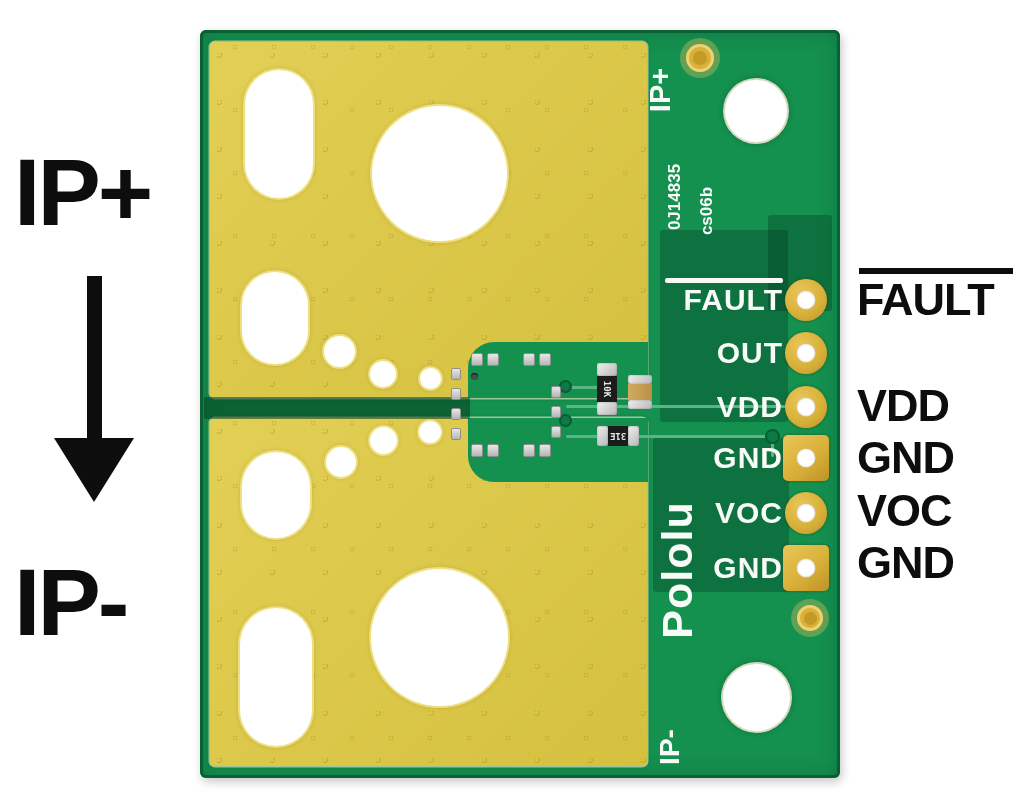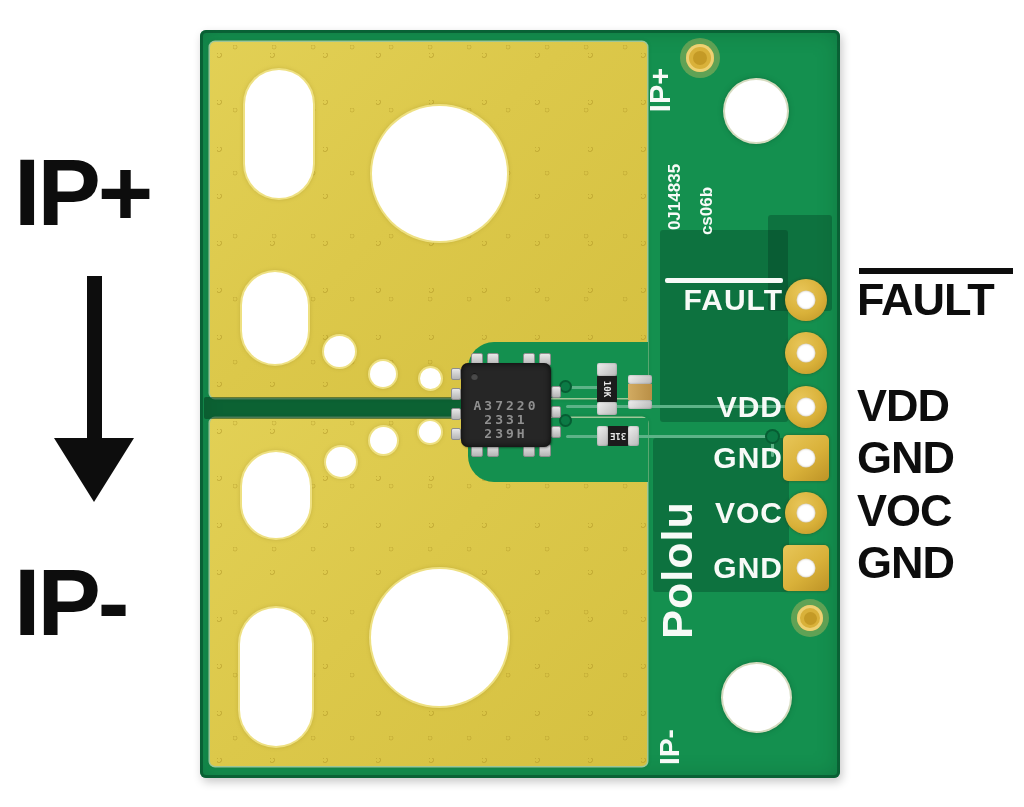--- a/index.html
+++ b/index.html
@@ -164,25 +164,20 @@
     <div class="lead" style="left:323px;top:414px;width:12px;height:13px;"></div>
     <div class="lead" style="left:339px;top:414px;width:12px;height:13px;"></div>
     <div class="lead" style="left:251px;top:338px;width:10px;height:12px;"></div>
     <div class="lead" style="left:251px;top:358px;width:10px;height:12px;"></div>
     <div class="lead" style="left:251px;top:378px;width:10px;height:12px;"></div>
     <div class="lead" style="left:251px;top:398px;width:10px;height:12px;"></div>
     <div class="lead" style="left:351px;top:356px;width:10px;height:12px;"></div>
     <div class="lead" style="left:351px;top:376px;width:10px;height:12px;"></div>
     <div class="lead" style="left:351px;top:396px;width:10px;height:12px;"></div>
 
-    <div class="ic-body">
-      <div class="ic-line">A37220</div>
-      <div class="ic-line">2331</div>
-      <div class="ic-line">239H</div>
-    </div>
     <div class="ic-dot"></div>
 
     <div class="smd smd-v r-black" style="left:397px;top:333px;width:20px;height:52px;">
       <div class="cap" style="height:13px;"></div>
       <div class="mid">
           <span class="smd-label" style="transform:rotate(90deg);">10K</span>
         </div>
       <div class="cap" style="height:13px;"></div>
     </div>
     <div class="smd smd-v c-tan" style="left:428px;top:345px;width:24px;height:34px;">
@@ -212,20 +207,21 @@
       </div>
     <div class="pad-round" style="top:462px;">
         <div class="pad-hole"></div>
       </div>
     <div class="pad-square" style="top:515px;">
         <div class="pad-hole"></div>
       </div>
 
     <div class="silk-overline"></div>
     <div class="silk silk-pin" style="top:252px;">FAULT</div>
+    <div class="silk silk-pin" style="top:305px;">OUT</div>
     <div class="silk silk-pin" style="top:359px;">VDD</div>
     <div class="silk silk-pin" style="top:410px;">GND</div>
     <div class="silk silk-pin" style="top:465px;">VOC</div>
     <div class="silk silk-pin" style="top:520px;">GND</div>
 
     <div class="vtext" style="left:425px;top:45px;width:70px;height:30px;font-size:29px;">IP+</div>
     <div class="vtext" style="left:417px;top:158px;width:116px;height:18px;font-size:17px;">0J14835</div>
     <div class="vtext" style="left:464px;top:172px;width:86px;height:18px;font-size:17px;">cs06b</div>
     <div class="vtext" style="left:385px;top:516px;width:184px;height:48px;font-size:43px;letter-spacing:1px;">Pololu</div>
     <div class="vtext" style="left:440px;top:702px;width:60px;height:30px;font-size:28px;">IP-</div>

